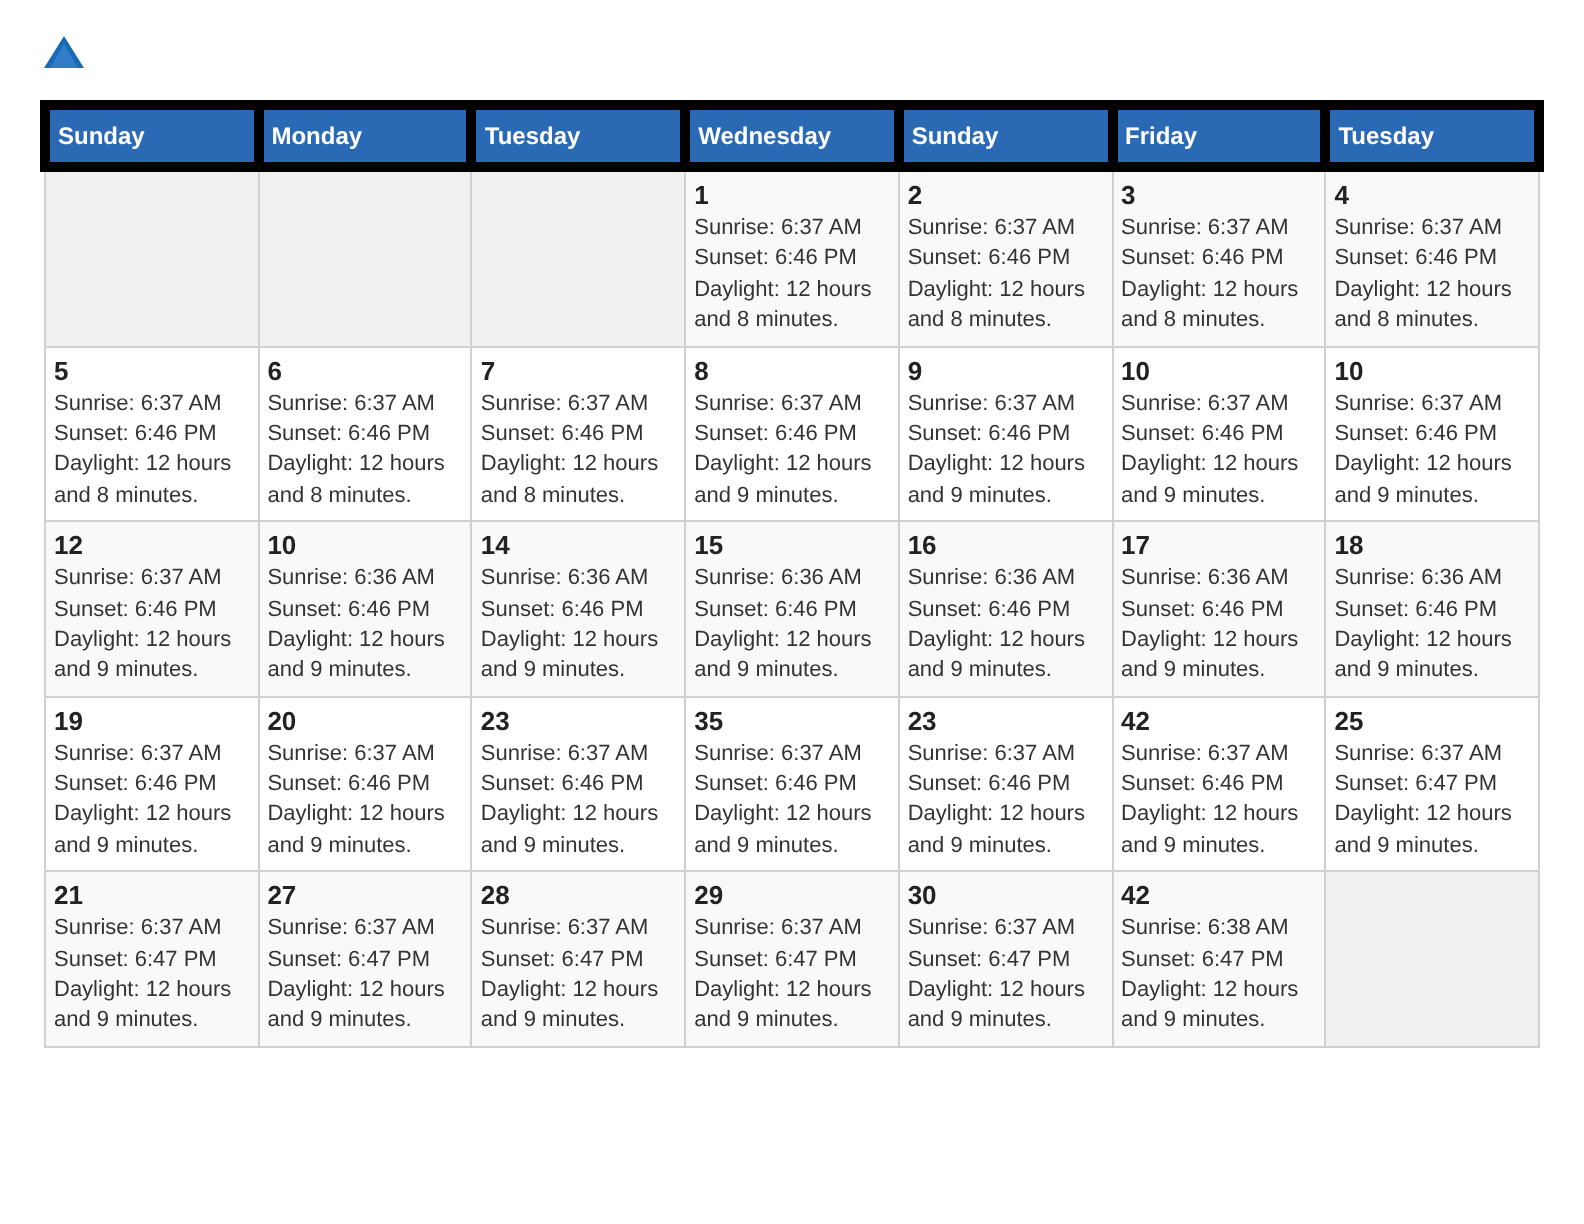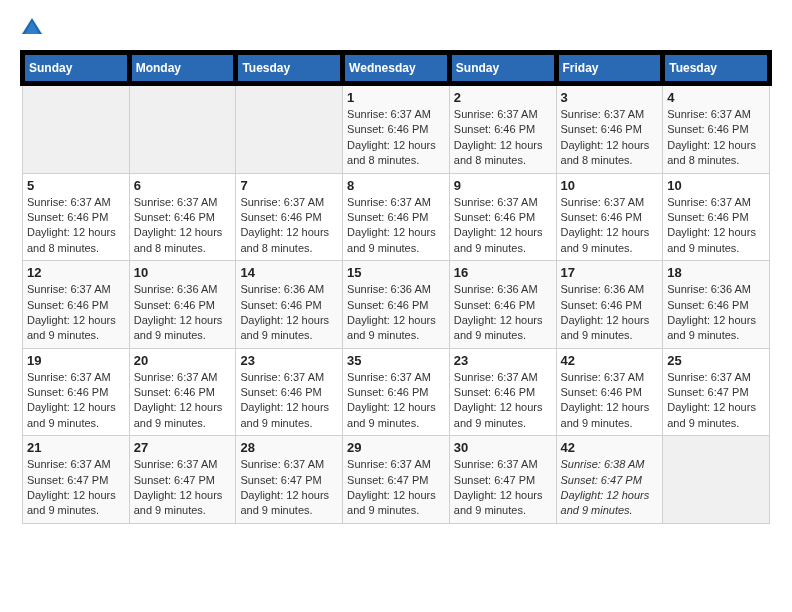--- a/index.html
+++ b/index.html
@@ -343,21 +343,21 @@
           </td>
           <td>
             <span class="day-number">30</span>
             <div class="day-info" style="white-space: pre-line;">Sunrise: 6:37 AM
 Sunset: 6:47 PM
 Daylight: 12 hours
 and 9 minutes.</div>
           </td>
           <td>
             <span class="day-number">42</span>
-            <div class="day-info" style="white-space: pre-line; font-style: italic;">Sunrise: 6:38 AM
+            <div class="day-info" style="white-space: pre-line;">Sunrise: 6:38 AM
 Sunset: 6:47 PM
 Daylight: 12 hours
 and 9 minutes.</div>
           </td>
           <td class="empty-cell"></td>
         </tr>
       </tbody>
   </table>
 </div>
 

